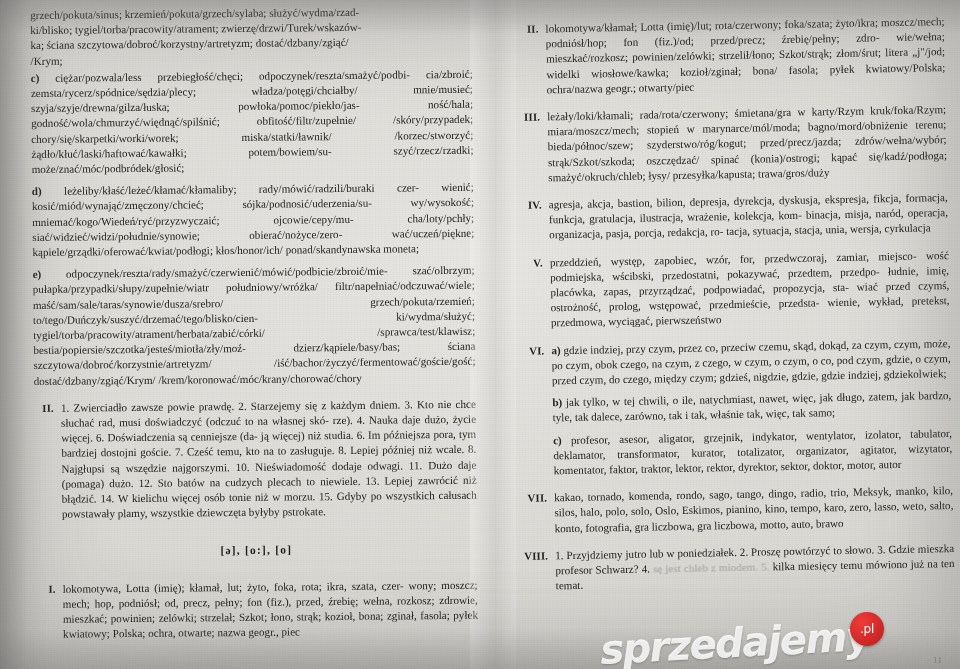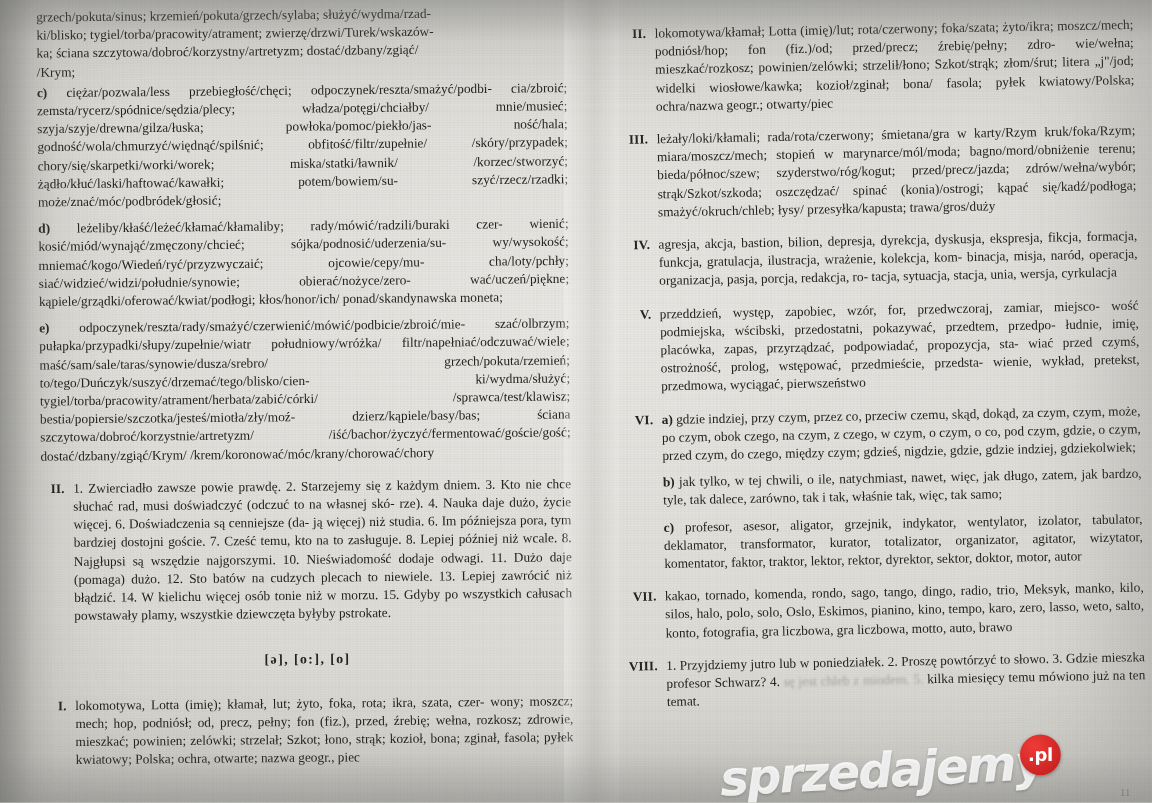--- a/index.html
+++ b/index.html
@@ -91,21 +91,21 @@
     white-space:nowrap;
   }
   #wm-badge{
     position:absolute;left:250px;top:0px;width:34px;height:34px;border-radius:50%;
     background:radial-gradient(circle at 35% 30%, #ef3b38, #c92422 75%);
     box-shadow:0 1px 3px rgba(0,0,0,.35);
     display:flex;align-items:center;justify-content:center;
   }
   #wm-badge span{
     font-family:"DejaVu Sans", sans-serif;
-    font-size:15px;font-weight:bold;color:#fff;letter-spacing:-.3px;text-align:center;
+    font-size:12px;font-weight:normal;color:#fff;letter-spacing:-.3px;text-align:center;
   }
   
   #pageno{
     position:absolute;right:18px;bottom:4px;
     font-size:9px;color:rgba(60,60,58,.35);
     font-family:Liberation Serif, serif;
     margin-left:20px;
   }
 </style>
 </head>

